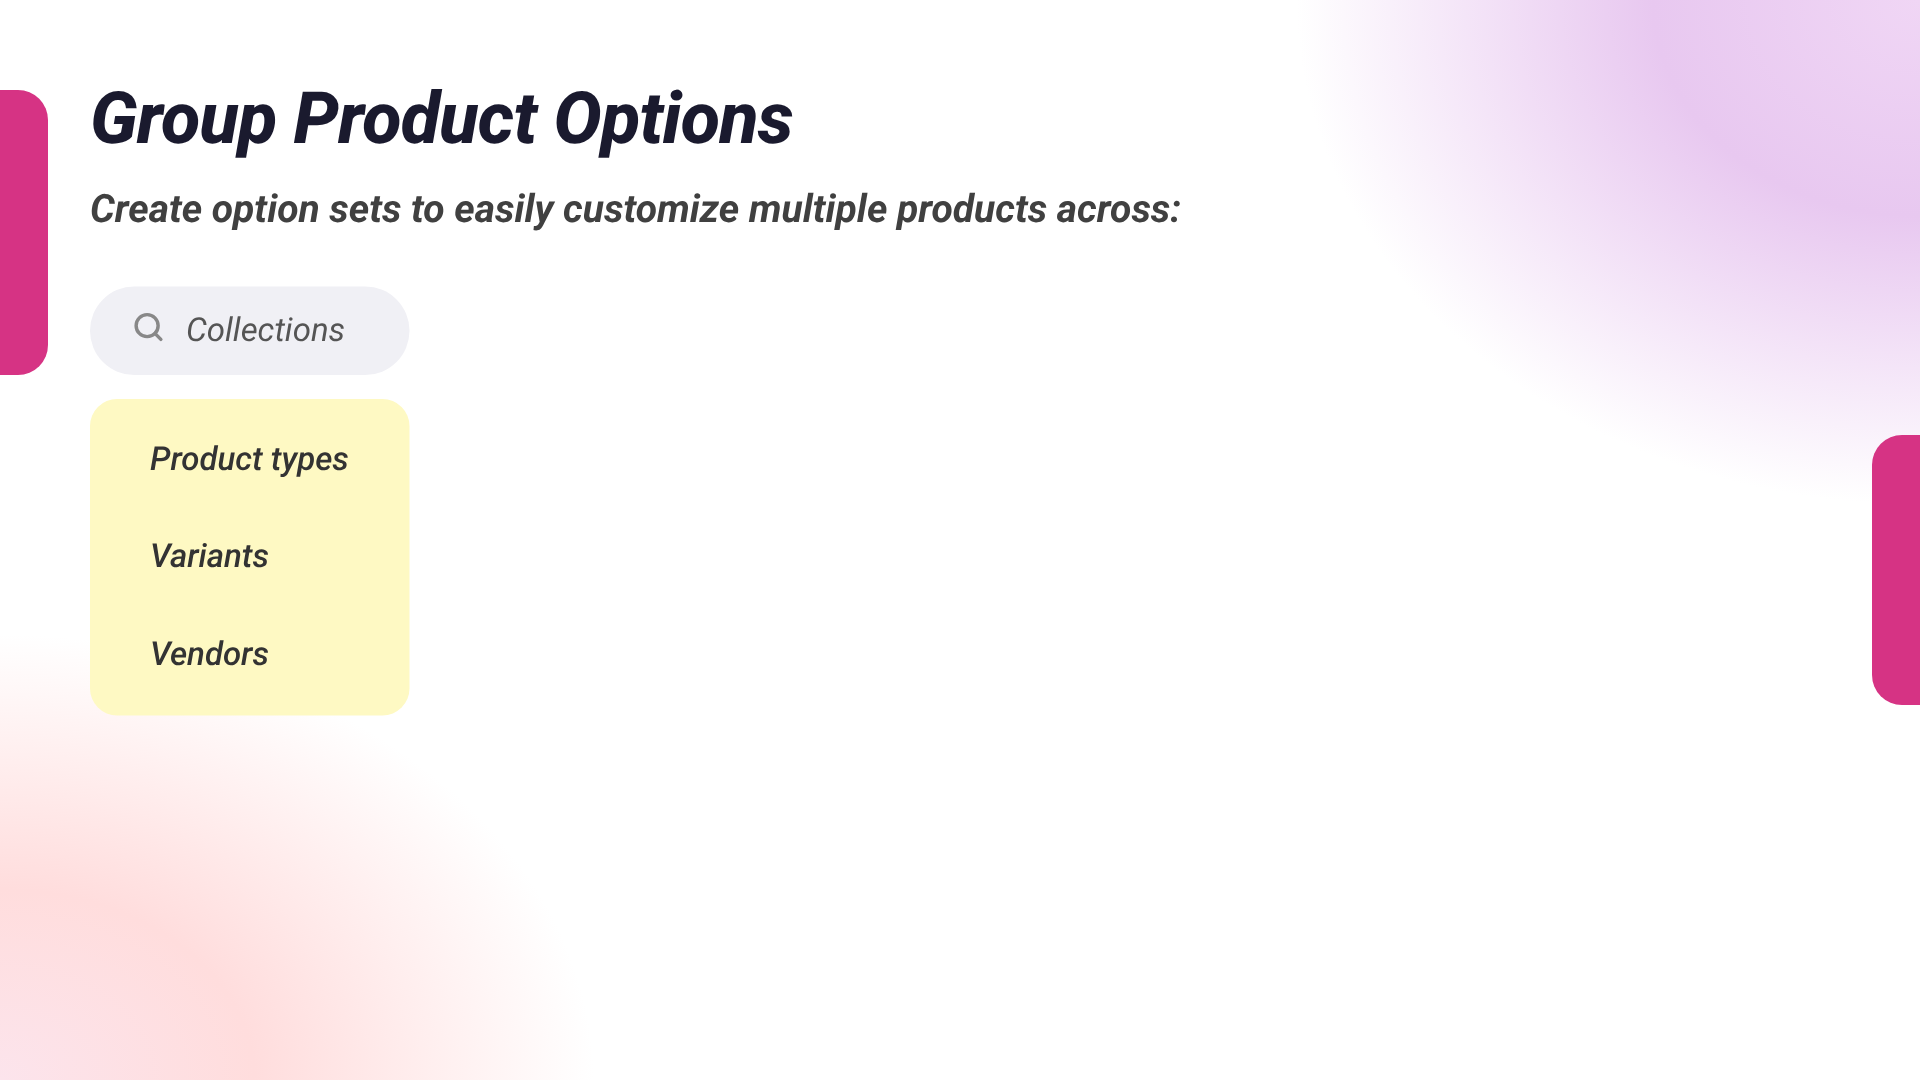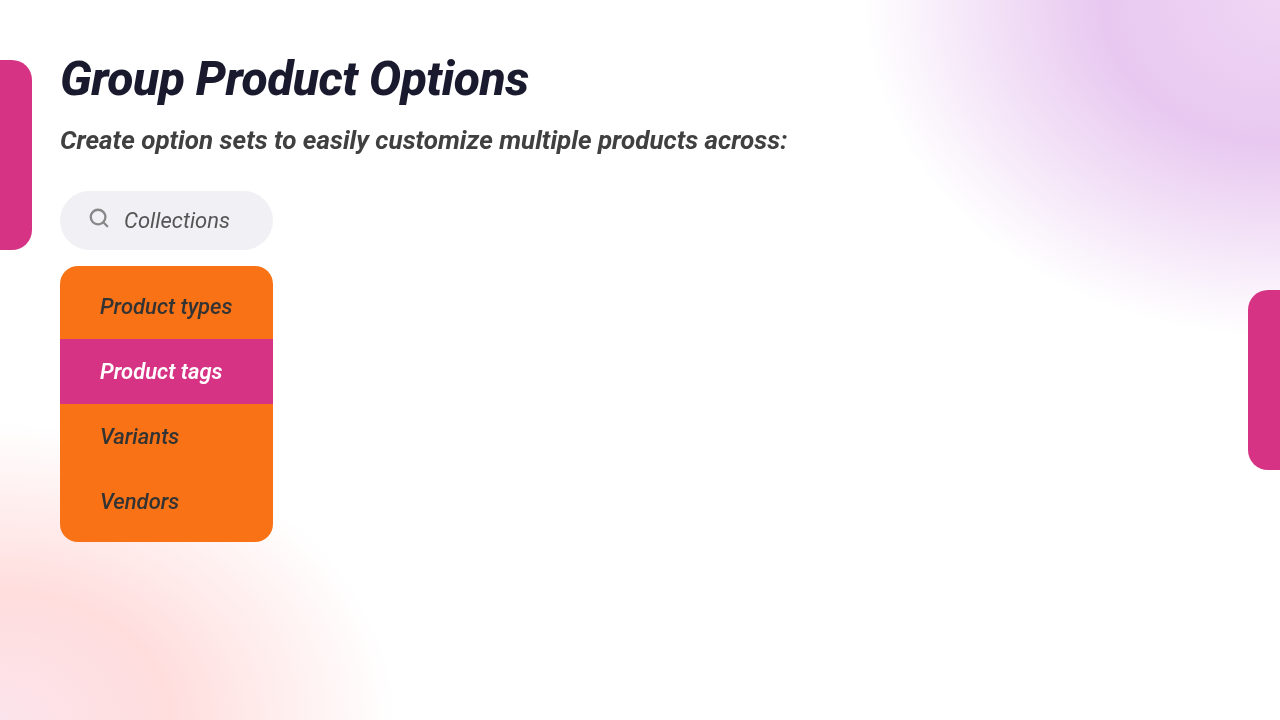--- a/index.html
+++ b/index.html
@@ -108,21 +108,21 @@
       flex-shrink: 0;
     }
 
     .search-text {
       font-size: 22px;
       color: #555;
       font-weight: 400;
     }
 
     .menu-list {
-      background: #f97316;
+      background: #fef9c3;
       border-radius: 18px;
       overflow: hidden;
       padding: 8px 0;
     }
 
     .menu-item {
       padding: 20px 40px;
       font-size: 22px;
       font-weight: 500;
       color: #333;
@@ -217,23 +217,20 @@
             <line x1="21" y1="21" x2="16.65" y2="16.65"></line>
           </svg>
         </span>
         <span class="search-text">Collections</span>
       </div>
 
       <div class="menu-list">
         <div class="menu-item">
           <span>Product types</span>
         </div>
-        <div class="menu-item active">
-          <span>Product tags</span>
-        </div>
         <div class="menu-item">
           <span>Variants</span>
         </div>
         <div class="menu-item">
           <span>Vendors</span>
         </div>
       </div>
     </div>
 
     <div class="right-column">

